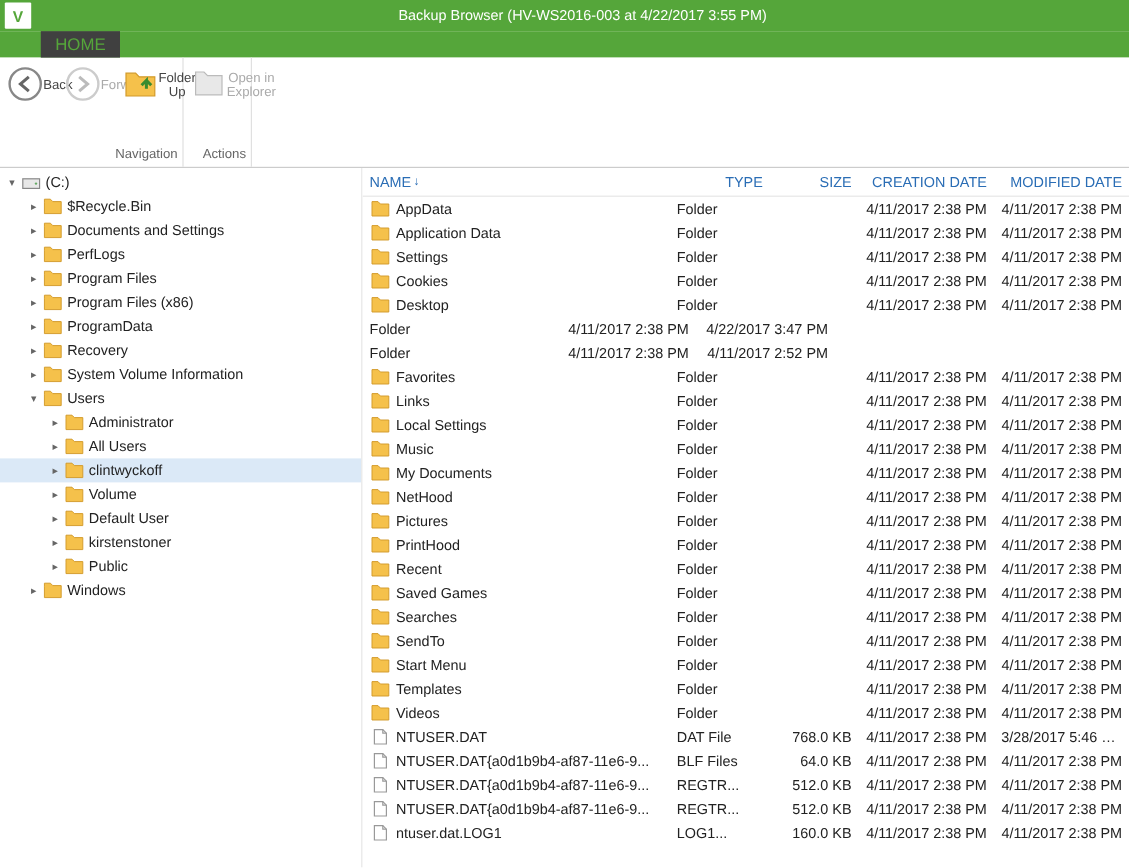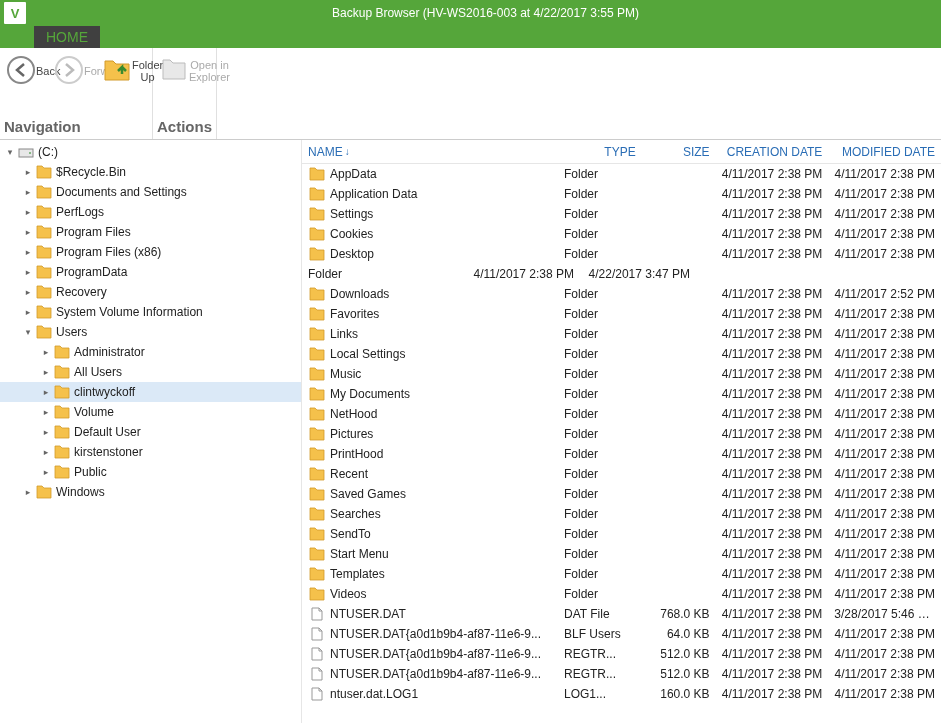--- a/index.html
+++ b/index.html
@@ -5,21 +5,21 @@
 * { box-sizing: border-box; margin: 0; padding: 0; font-family: "Segoe UI", Tahoma, sans-serif; }
 body { width: 941px; height: 723px; overflow: hidden; background: #fff; font-size: 12px; color: #222; }
 .titlebar { height: 26px; background: #55a63a; color: #fff; display: flex; align-items: center; }
 .titlebar .icon { width: 22px; height: 22px; margin: 2px 4px; background: #fff; display: flex; align-items: center; justify-content: center; color: #55a63a; font-weight: bold; font-size: 13px; border-radius: 1px; }
 .titlebar .title { margin: 0 auto; font-size: 12px; }
 .tabstrip { height: 22px; background: #55a63a; display: flex; align-items: flex-end; padding-left: 6px; }
 .tabstrip .tab { background: #404040; color: #55a63a; padding: 3px 12px; font-size: 14px; margin-left: 28px; }
 .ribbon { height: 92px; background: #fff; border-bottom: 1px solid #ccc; display: flex; }
 .ribbon-group { display: flex; flex-direction: column; border-right: 1px solid #e0e0e0; padding: 0 4px; }
 .ribbon-group .buttons { display: flex; flex: 1; align-items: flex-start; padding-top: 4px; }
-.ribbon-group .label { text-align: left; color: #666; font-size: 15px; padding: 2px 0 4px; font-weight: bold; }
+.ribbon-group .label { text-align: right; color: #666; font-size: 11px; padding: 2px 0 4px; }
 .ribbon-btn { display: flex; flex-direction: row; align-items: center; width: 48px; padding: 2px 2px; cursor: pointer; }
 .ribbon-btn .ricon { width: 32px; height: 32px; display: flex; align-items: center; justify-content: center; }
 .ribbon-btn .rlabel { font-size: 11px; text-align: center; line-height: 1.1; margin-top: 2px; color: #444; }
 .ribbon-btn.disabled .rlabel { color: #aaa; }
 .content { display: flex; height: calc(723px - 26px - 22px - 92px); }
 .tree { width: 302px; border-right: 1px solid #e6e6e6; overflow-y: auto; padding: 2px 0; }
 .tree-row { display: flex; align-items: center; height: 20px; padding-right: 4px; white-space: nowrap; cursor: default; }
 .tree-row.selected { background: #dbe9f7; }
 .tree-row .twist { width: 12px; text-align: center; color: #666; font-size: 9px; }
 .tree-row .ficon { width: 18px; height: 16px; margin: 0 3px 0 1px; display: flex; align-items: center; justify-content: center; }
@@ -350,28 +350,20 @@
           <div class="col cdate">4/11/2017 2:38 PM</div>
           <div class="col mdate">4/11/2017 2:38 PM</div>
         </div>
         <div class="list-row">
           <div class="col type">Folder</div>
           <div class="col size"></div>
           <div class="col cdate">4/11/2017 2:38 PM</div>
           <div class="col mdate">4/22/2017 3:47 PM</div>
         </div>
         <div class="list-row">
-          <div class="col name">
-            <span class="ficon">
-              <svg width="16" height="14">
-                <path d="M1 4 L1 13 L15 13 L15 3 L8 3 L6 1 L1 1 Z" fill="#f5c14b" stroke="#d29a2a" stroke-width="0.8"></path>
-              </svg>
-            </span>
-            <span>Downloads</span>
-          </div>
           <div class="col type">Folder</div>
           <div class="col size"></div>
           <div class="col cdate">4/11/2017 2:38 PM</div>
           <div class="col mdate">4/11/2017 2:52 PM</div>
         </div>
         <div class="list-row">
           <div class="col name">
             <span class="ficon">
               <svg width="16" height="14">
                 <path d="M1 4 L1 13 L15 13 L15 3 L8 3 L6 1 L1 1 Z" fill="#f5c14b" stroke="#d29a2a" stroke-width="0.8"></path>
@@ -598,21 +590,21 @@
         <div class="list-row">
           <div class="col name">
             <span class="ficon">
               <svg width="16" height="14">
                 <path d="M3 1 L10 1 L13 4 L13 13 L3 13 Z" fill="#fff" stroke="#999"></path>
                 <path d="M10 1 L10 4 L13 4" fill="none" stroke="#999"></path>
               </svg>
             </span>
             <span>NTUSER.DAT{a0d1b9b4-af87-11e6-9...</span>
           </div>
-          <div class="col type">BLF  Users</div>
+          <div class="col type">BLF  Files</div>
           <div class="col size">64.0 KB</div>
           <div class="col cdate">4/11/2017 2:38 PM</div>
           <div class="col mdate">4/11/2017 2:38 PM</div>
         </div>
         <div class="list-row">
           <div class="col name">
             <span class="ficon">
               <svg width="16" height="14">
                 <path d="M3 1 L10 1 L13 4 L13 13 L3 13 Z" fill="#fff" stroke="#999"></path>
                 <path d="M10 1 L10 4 L13 4" fill="none" stroke="#999"></path>

